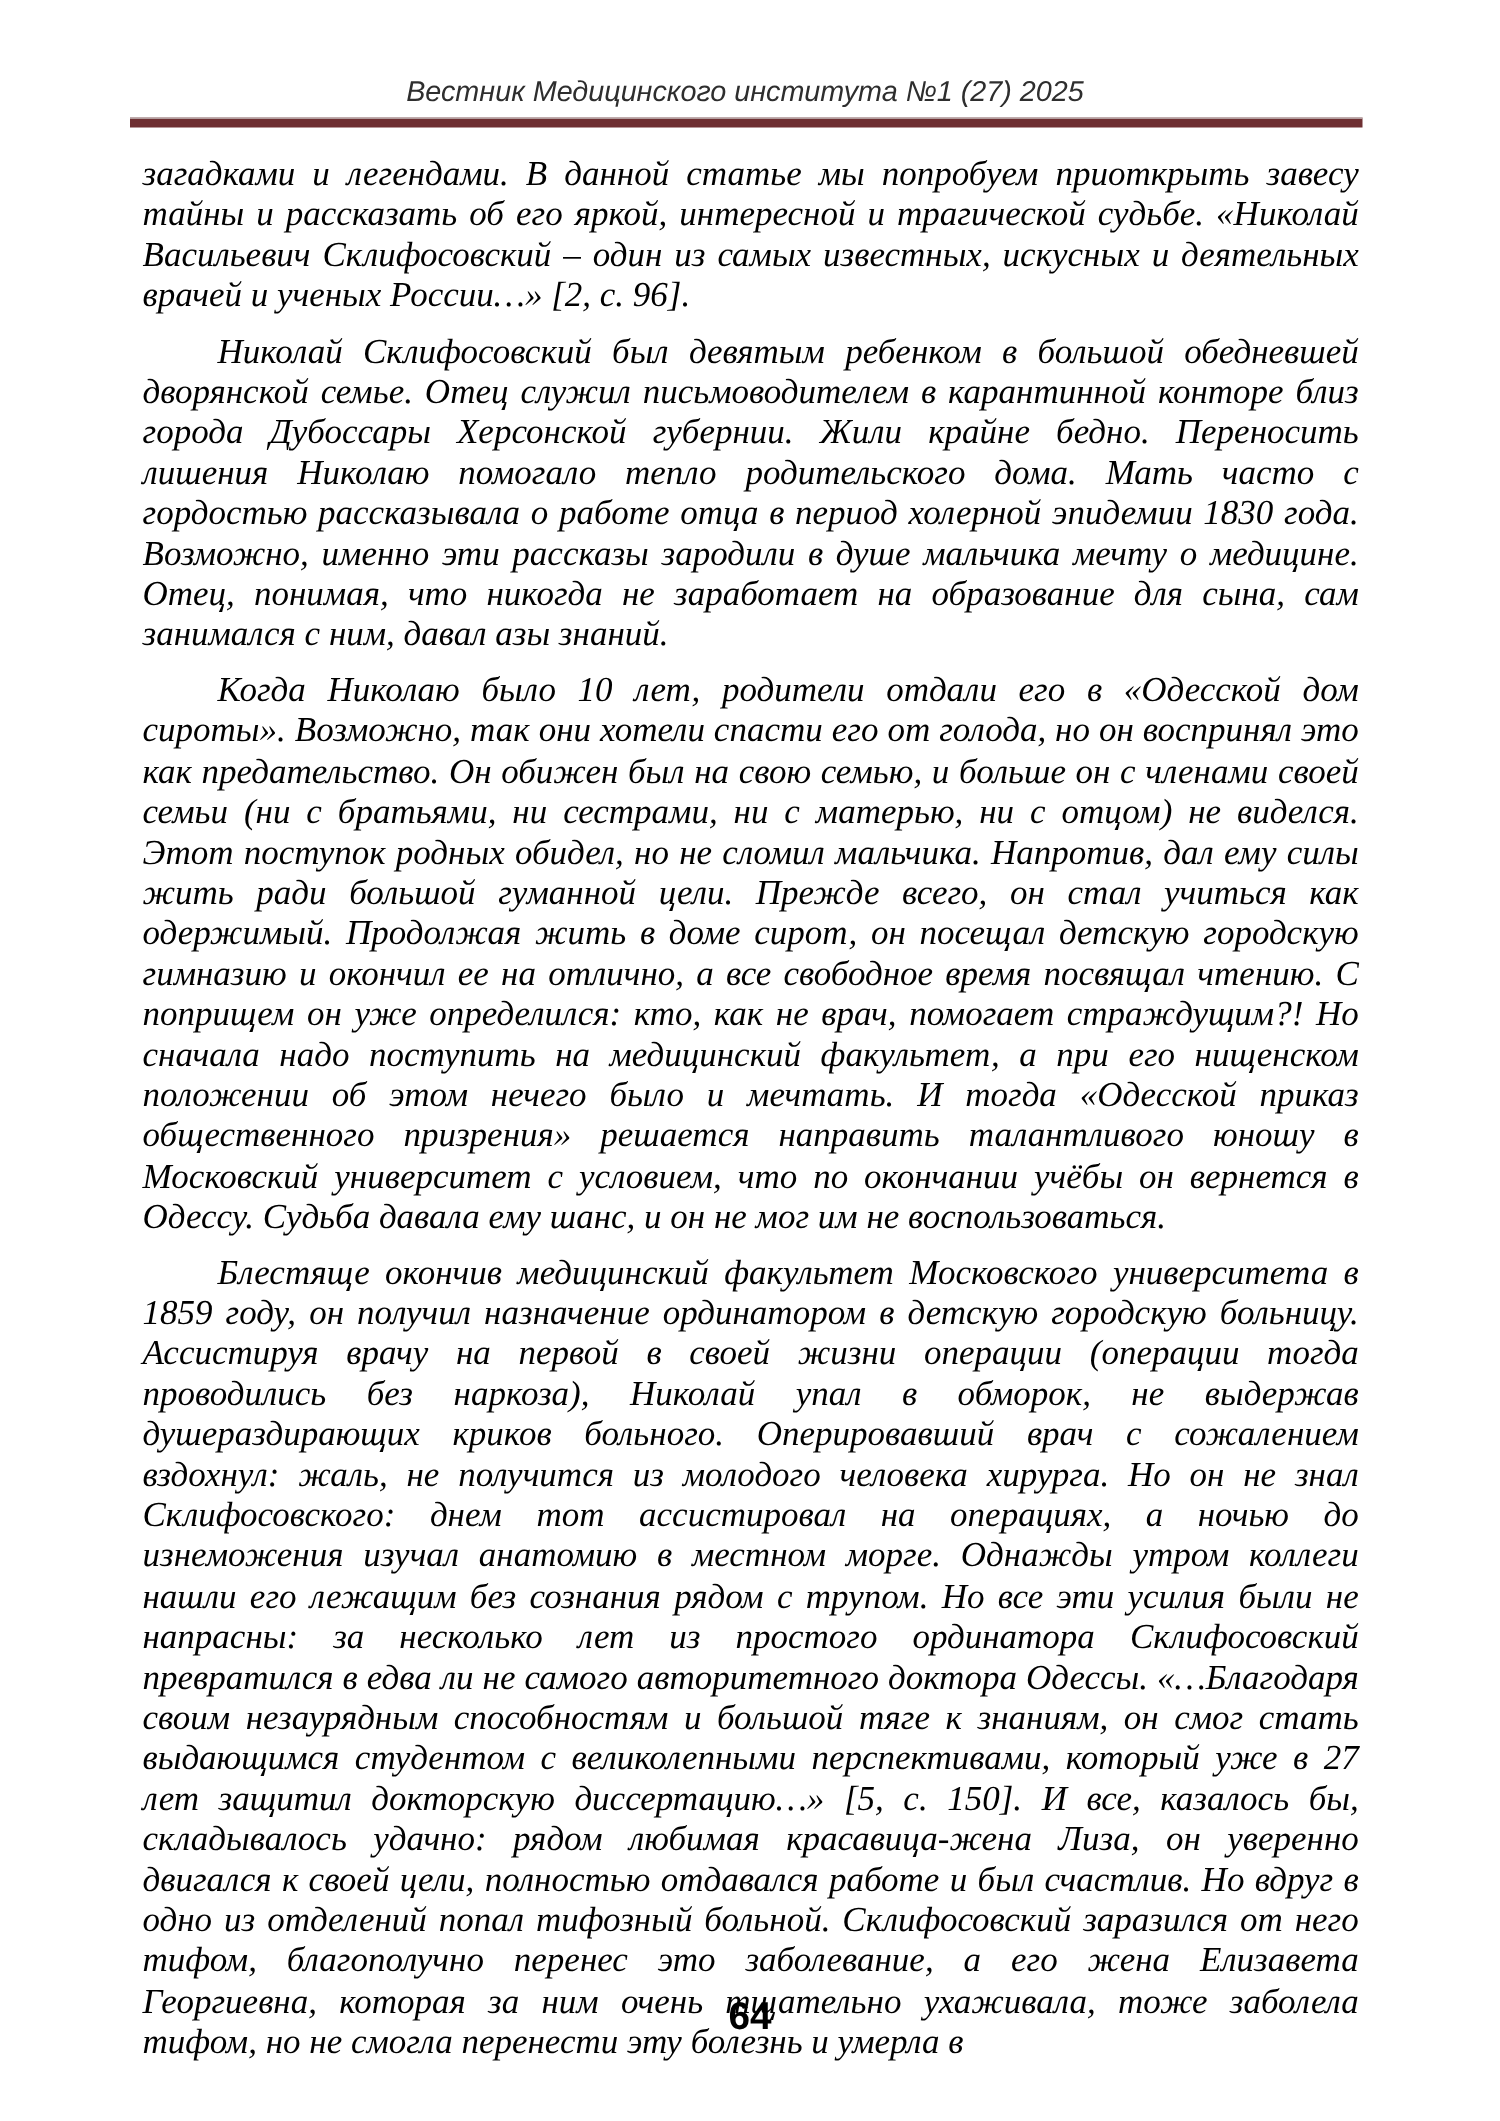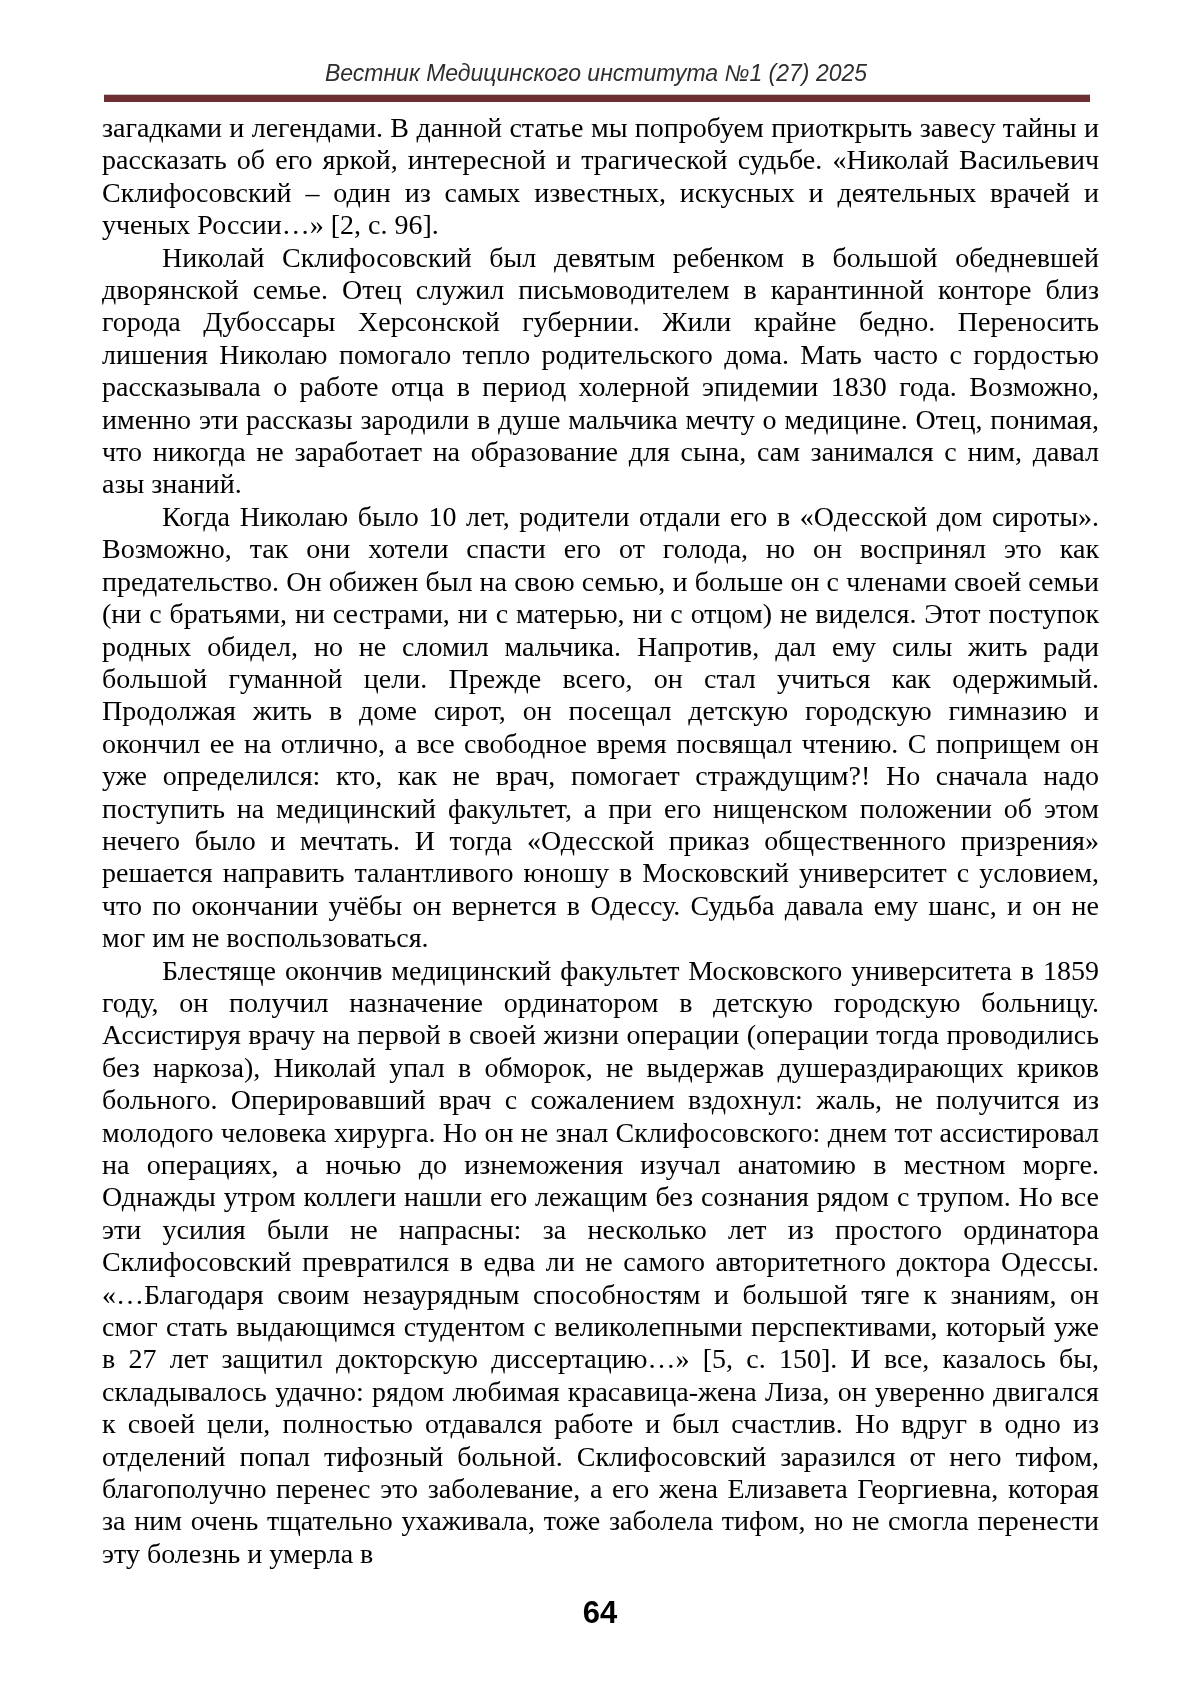--- a/index.html
+++ b/index.html
@@ -40,22 +40,23 @@
     top: 112px;
     left: 102px;
     width: 997px;
     font-family: "Liberation Serif", serif;
     font-size: 28px;
     line-height: 32.4px;
     text-align: justify;
     color: #000000;
   }
   .para {
-    margin: 0;
+    margin: 12px;
     padding: 0;
+    font-style: italic;
   }
   .para.indent {
     text-indent: 60px;
   }
   .footer {
     position: absolute;
     top: 1595px;
     left: 0;
     width: 100%;
     text-align: center;

